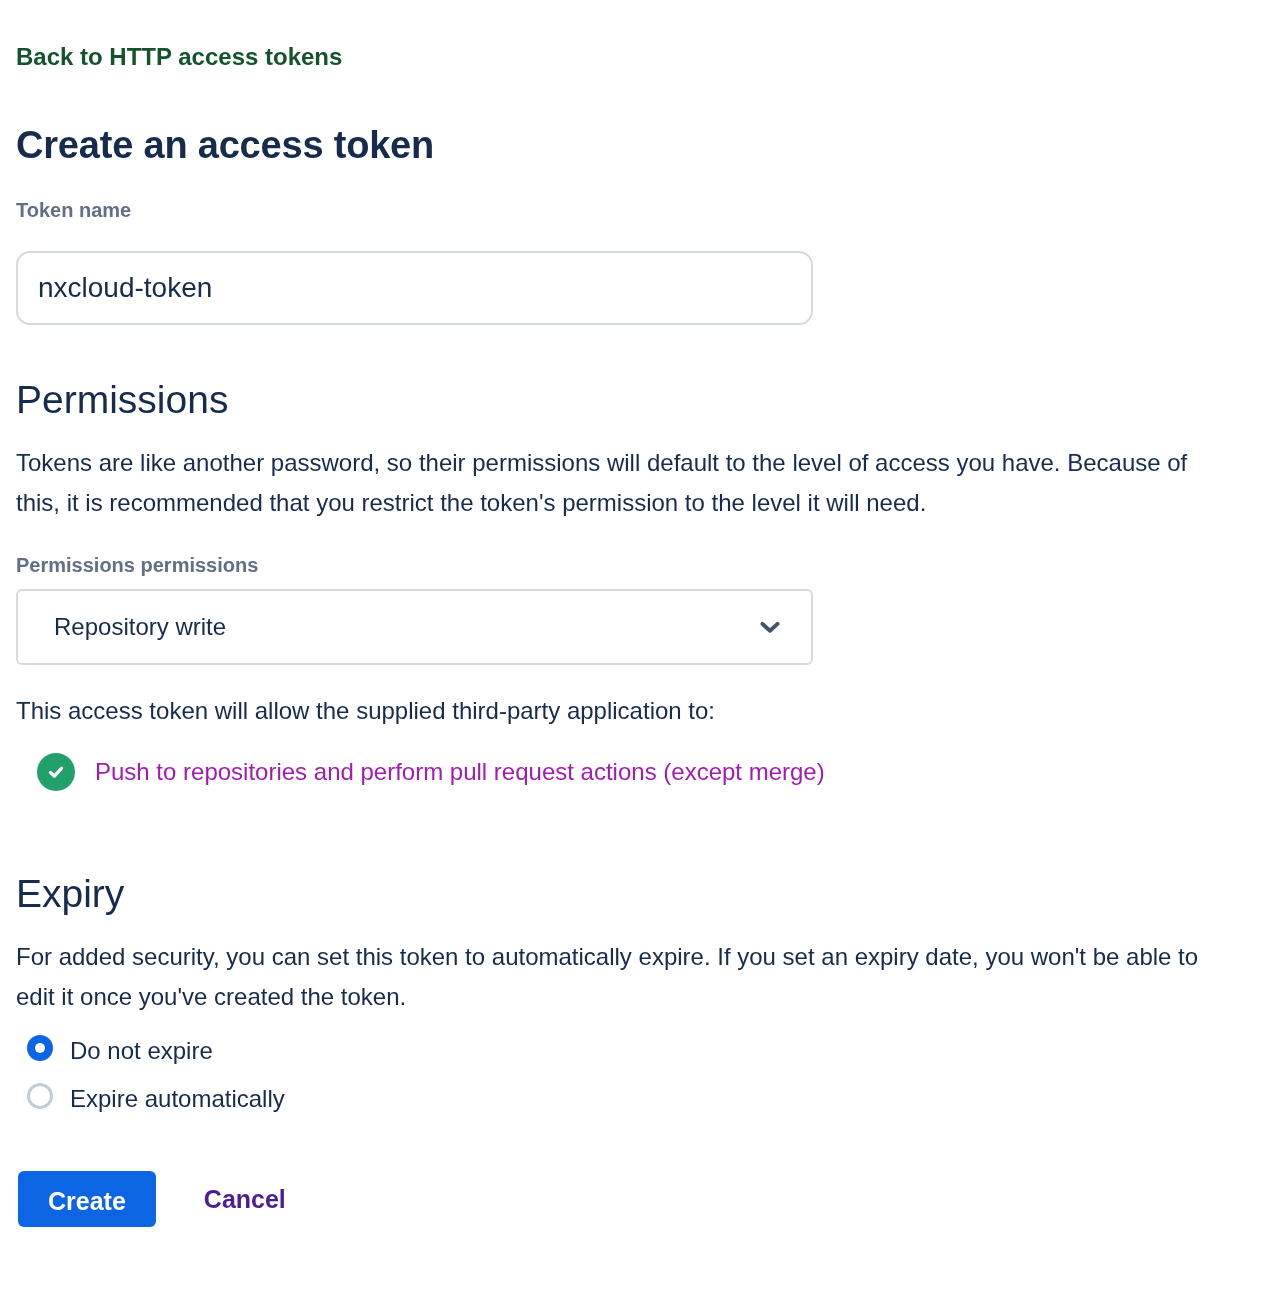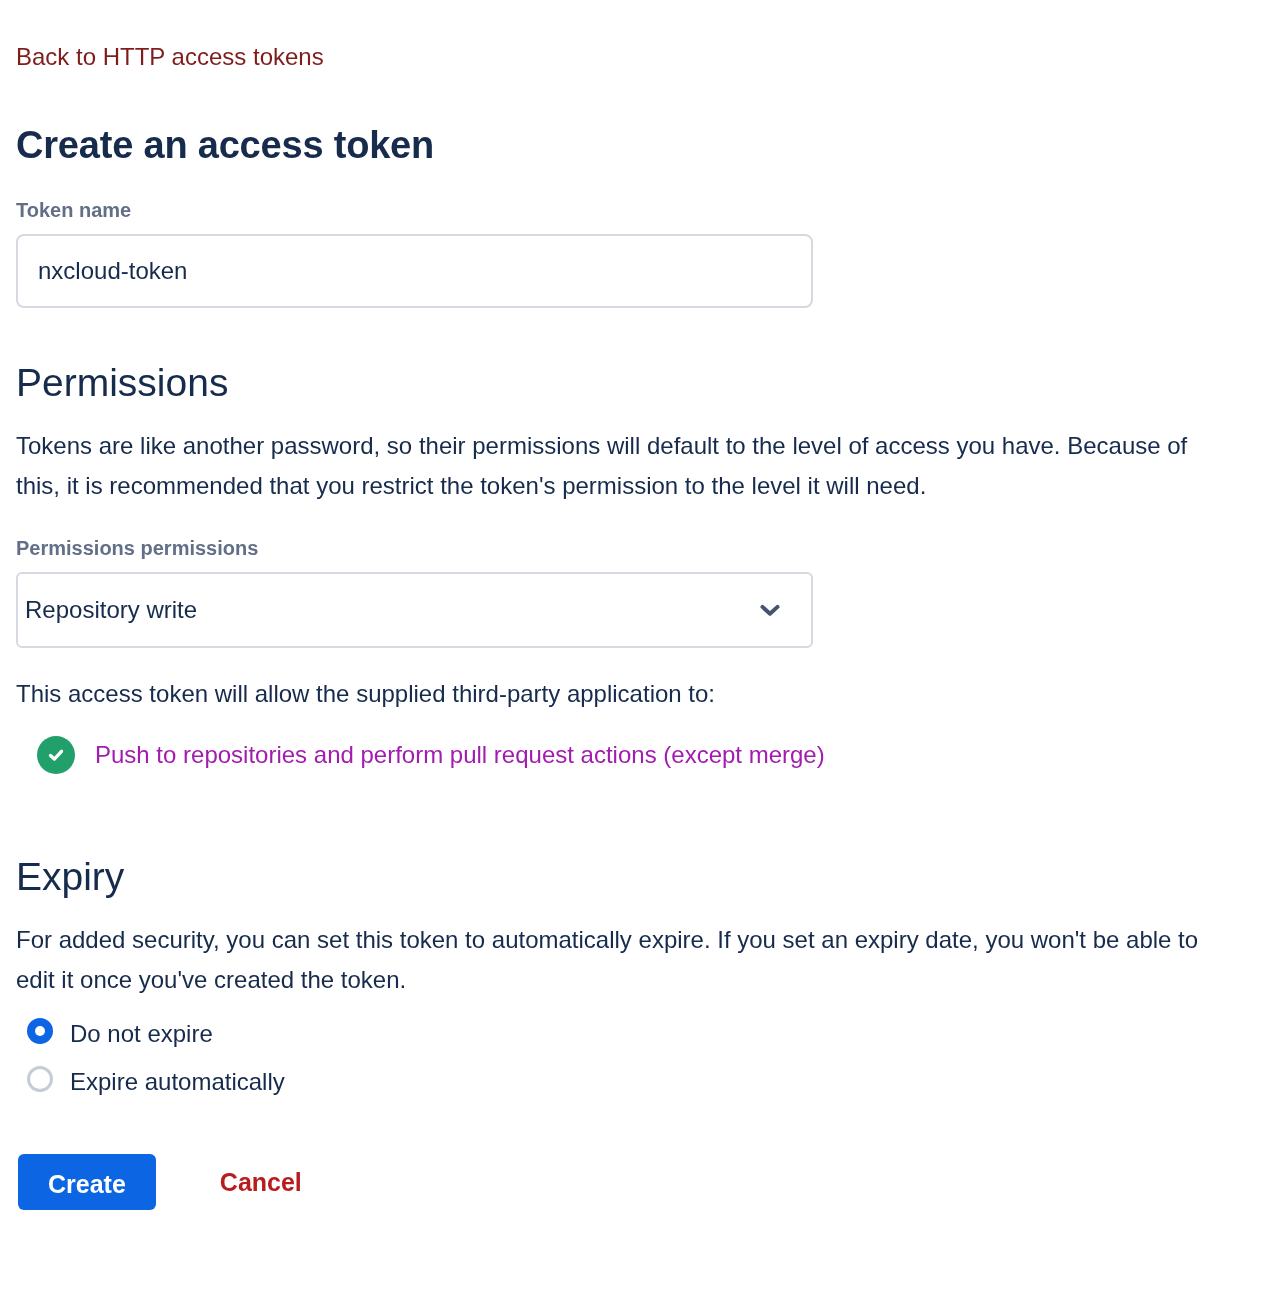--- a/index.html
+++ b/index.html
@@ -9,52 +9,52 @@
     min-height: 1308px;
     font-family: "Liberation Sans", "DejaVu Sans", sans-serif;
     color: #172B4D;
   }
   .page {
     padding: 42px 16px 20px 16px;
     width: 1274px;
   }
   .back-link {
     display: inline-block;
-    color: #7f1d1d;
+    color: #14532d;
     font-size: 24px;
     line-height: 30px;
-    font-weight: 400;
+    font-weight: 700;
     text-decoration: none;
     cursor: pointer;
   }
   h1.page-title {
     margin-top: 50px;
     font-size: 38px;
     line-height: 46px;
     font-weight: 600;
     color: #172B4D;
     letter-spacing: -0.2px;
   }
   .field-label {
     display: block;
     margin-top: 30px;
     font-size: 20px;
     line-height: 24px;
     font-weight: 700;
     color: #626F86;
   }
   .text-input {
-    margin-top: 12px;
+    margin-top: 29px;
     width: 797px;
     height: 74px;
     border: 2px solid #D5DAE0;
-    border-radius: 8px;
+    border-radius: 14px;
     padding: 0 20px;
     font-family: "Liberation Sans", "DejaVu Sans", sans-serif;
-    font-size: 24px;
+    font-size: 28px;
     color: #172B4D;
     background: #ffffff;
     outline: none;
     display: block;
   }
   h2.section-heading {
     margin-top: 56px;
     font-size: 39px;
     line-height: 38px;
     font-weight: 500;
@@ -72,21 +72,21 @@
   .select-box {
     margin-top: 12px;
     width: 797px;
     height: 76px;
     border: 2px solid #D5DAE0;
     border-radius: 6px;
     background: #ffffff;
     display: flex;
     align-items: center;
     justify-content: space-between;
-    padding: 0 26px 0 7px;
+    padding: 0 26px 0 36px;
     cursor: pointer;
   }
   .select-box .select-value {
     font-size: 24px;
     color: #172B4D;
   }
   .chevron-icon { display: flex; align-items: center; }
   p.allow-intro {
     margin-top: 26px;
     font-size: 24px;
@@ -169,27 +169,27 @@
     background: #0C66E4;
     color: #ffffff;
     border: none;
     border-radius: 6px;
     font-family: "Liberation Sans", "DejaVu Sans", sans-serif;
     font-size: 25px;
     font-weight: 600;
     cursor: pointer;
   }
   .cancel-button {
-    margin-left: 64px;
+    margin-left: 48px;
     background: none;
     border: none;
     font-family: "Liberation Sans", "DejaVu Sans", sans-serif;
     font-size: 25px;
     font-weight: 600;
-    color: #b91c1c;
+    color: #4c1d95;
     cursor: pointer;
   }
 </style>
 </head>
 <body>
 
 <div class="page">
 
   <a class="back-link" href="#">Back to HTTP access tokens</a>
 

